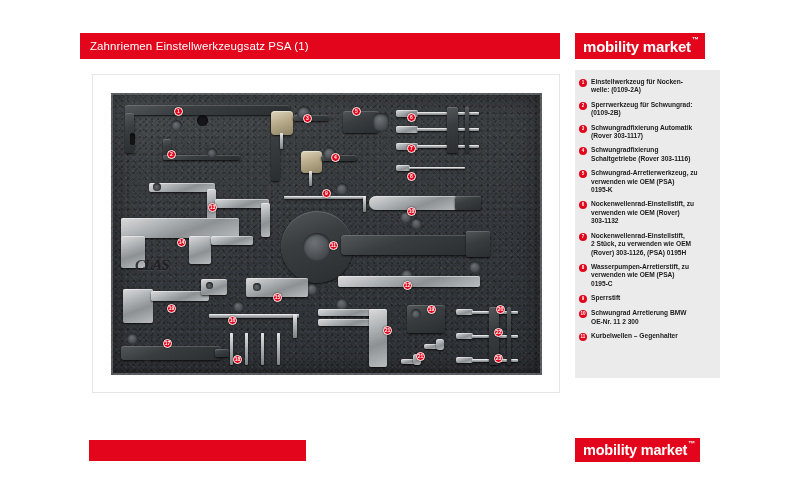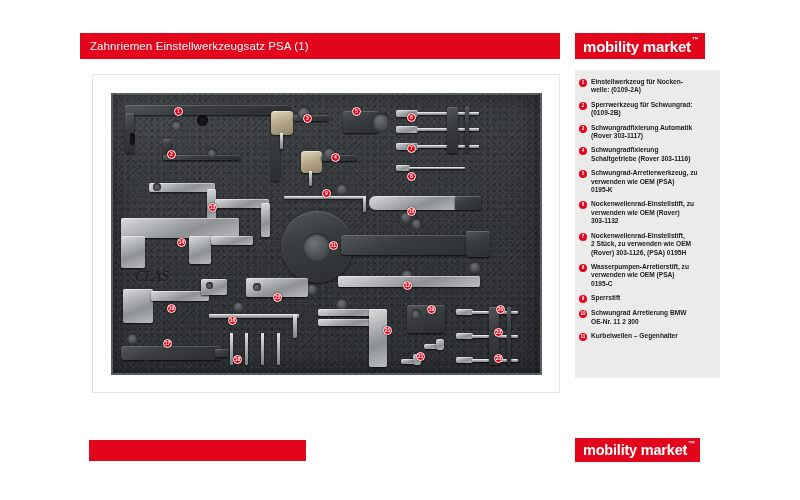--- a/index.html
+++ b/index.html
@@ -295,21 +295,21 @@
       <div class="tool" style="left:96px;top:96px;width:9px;height:34px;"></div>
       <div class="tool" style="left:104px;top:106px;width:54px;height:9px;"></div>
       <div class="tool" style="left:150px;top:110px;width:9px;height:34px;"></div>
       <div class="recess" style="left:42px;top:90px;width:8px;height:8px;"></div>
 
       <div class="tool" style="left:10px;top:125px;width:118px;height:20px;border-radius:2px;"></div>
       <div class="tool" style="left:10px;top:143px;width:24px;height:32px;"></div>
       <div class="tool" style="left:78px;top:143px;width:22px;height:28px;"></div>
       <div class="tool" style="left:100px;top:143px;width:42px;height:9px;"></div>
 
-      <div class="clas-mark" style="left:24px;top:175px;">CLAS</div>
+      <div class="clas-mark" style="left:24px;top:164px;">CLAS</div>
 
       <div class="tool" style="left:12px;top:196px;width:30px;height:34px;border-radius:2px;"></div>
       <div class="tool" style="left:40px;top:198px;width:58px;height:10px;"></div>
       <div class="tool" style="left:90px;top:186px;width:26px;height:16px;border-radius:2px;"></div>
       <div class="recess" style="left:95px;top:189px;width:7px;height:7px;"></div>
 
       <div class="tool" style="left:135px;top:185px;width:62px;height:19px;border-radius:2px;"></div>
       <div class="recess" style="left:142px;top:190px;width:8px;height:8px;"></div>
 
       <div class="tool pin" style="left:98px;top:221px;width:90px;height:4px;"></div>

